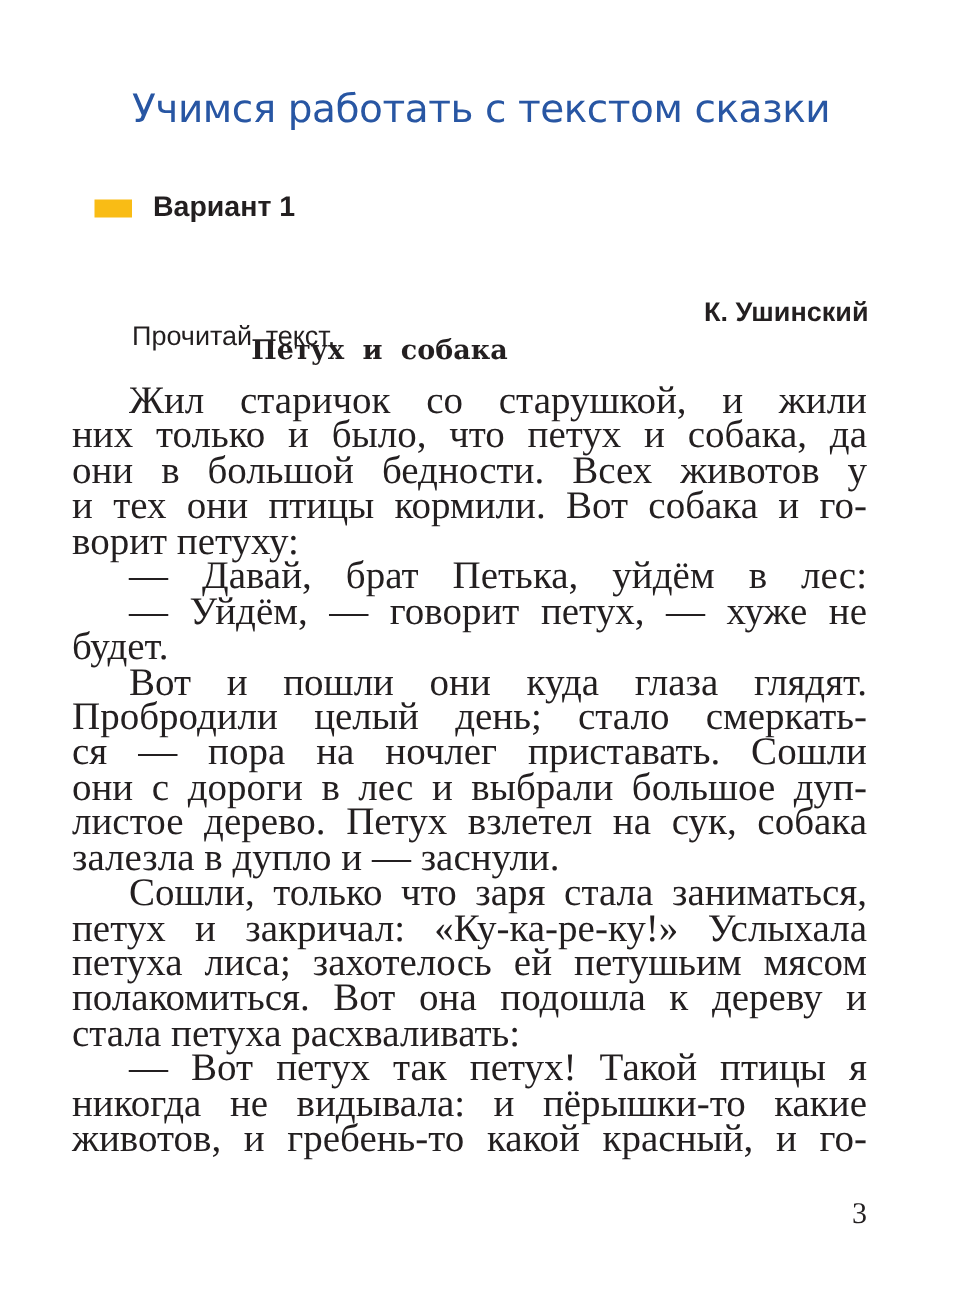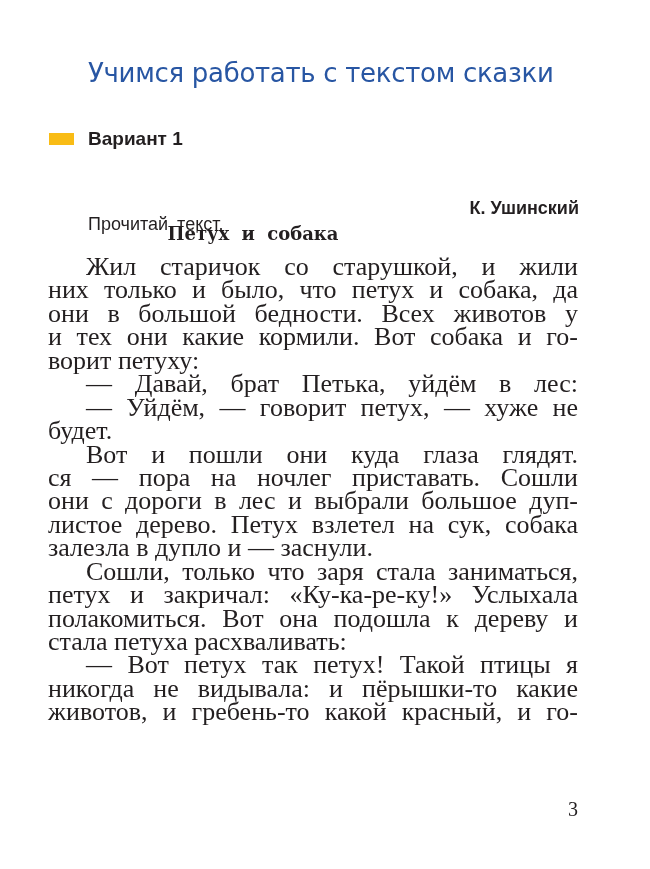--- a/index.html
+++ b/index.html
@@ -19,21 +19,21 @@
       left: 88px;
       top: 58px;
       font-family: "DejaVu Sans", sans-serif;
       font-size: 26px;
       color: #2856a3;
       letter-spacing: -0.3px;
       white-space: nowrap;
     }
     .variant-row {
       position: absolute;
-      left: 49px;
+      left: 63px;
       top: 128px;
       display: flex;
       align-items: center;
       text-align: center;
     }
     .variant-marker {
       width: 25px;
       height: 12px;
       background: #f9bc15;
       margin-right: 14px;
@@ -111,32 +111,34 @@
 </div>
 
 <div class="instruction">Прочитай  текст.</div>
 <div class="author">К. Ушинский</div>
 <div class="story-title"><span>Петух  и  собака</span></div>
 
 <div class="story">
   <span class="line indent">Жил  старичок  со  старушкой,  и  жили</span>
   <span class="line">них  только  и  было,  что  петух  и  собака,  да</span>
   <span class="line">они  в  большой  бедности.  Всех  животов  у</span>
-  <span class="line">и  тех  они  какие  кормили.  Вот  собака  и  го-</span>
+  <span class="line">и  тех  они  птицы  кормили.  Вот  собака  и  го-</span>
   <span class="line last">ворит  петуху:</span>
   <span class="line indent">— Давай,  брат  Петька,  уйдём  в  лес:</span>
   <span class="line indent">— Уйдём,  —  говорит  петух,  —  хуже  не</span>
   <span class="line last">будет.</span>
   <span class="line indent">Вот  и  пошли  они  куда  глаза  глядят.</span>
+  <span class="line">Пробродили  целый  день;  стало  смеркать-</span>
   <span class="line">ся  —  пора  на  ночлег  приставать.  Сошли</span>
   <span class="line">они  с  дороги  в  лес  и  выбрали  большое  дуп-</span>
   <span class="line">листое  дерево.  Петух  взлетел  на  сук,  собака</span>
   <span class="line last">залезла  в  дупло  и  —  заснули.</span>
   <span class="line indent">Сошли,  только  что  заря  стала  заниматься,</span>
   <span class="line">петух  и  закричал:  «Ку-ка-ре-ку!»  Услыхала</span>
+  <span class="line">петуха  лиса;  захотелось  ей  петушьим  мясом</span>
   <span class="line">полакомиться.  Вот  она  подошла  к  дереву  и</span>
   <span class="line last">стала  петуха  расхваливать:</span>
   <span class="line indent">— Вот  петух  так  петух!  Такой  птицы  я</span>
   <span class="line">никогда  не  видывала:  и  пёрышки-то  какие</span>
   <span class="line">животов,  и  гребень-то  какой  красный,  и  го-</span>
 </div>
 
 <div class="page-number">3</div>
 
 </body></html>

